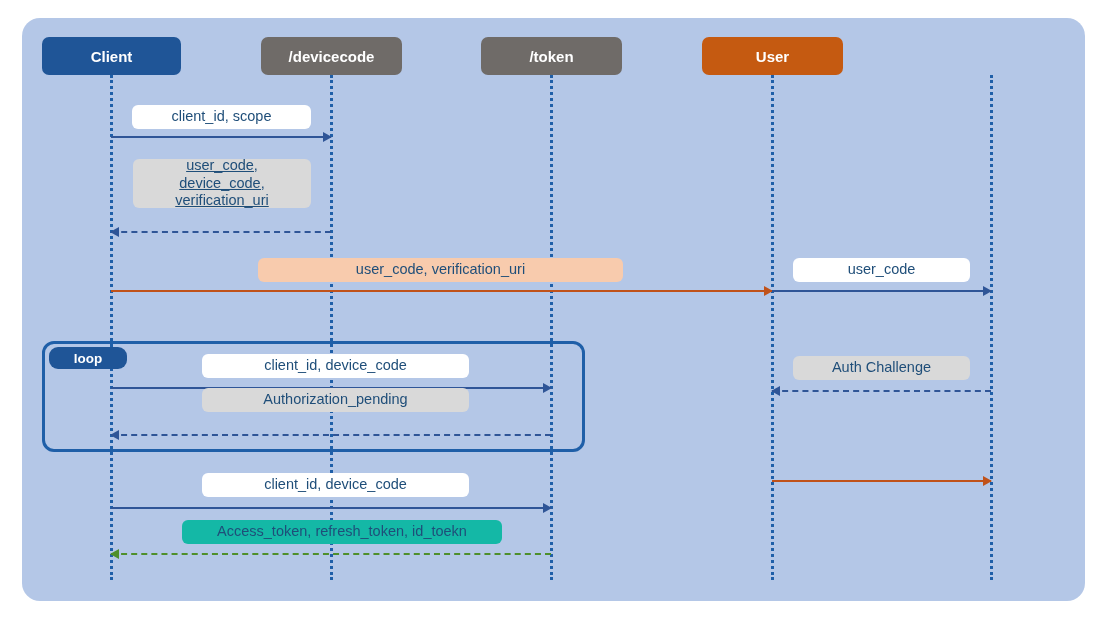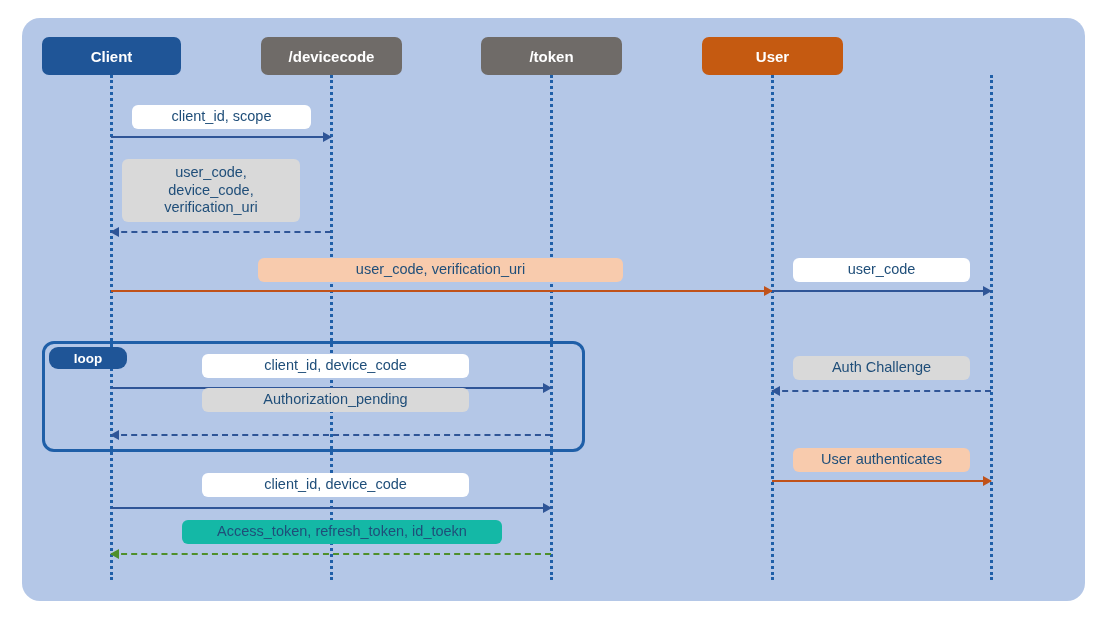--- a/index.html
+++ b/index.html
@@ -144,21 +144,21 @@
   <div class="arrow solid to-right" style="--c:#2f5597; left:111px; top:136px; width:220px;">
     <div class="shaft"></div>
     <div class="head"></div>
   </div>
   <div class="msg" style="left:132px; top:105px; width:179px; height:24px; background:#ffffff;">client_id, scope</div>
 
   <div class="arrow dashed to-left" style="--c:#2f5597; left:111px; top:231px; width:220px;">
     <div class="shaft"></div>
     <div class="head"></div>
   </div>
-  <div class="msg" style="left:122px; top:159px; width:178px; height:63px; background:#d9d9d9; flex-direction:column;">user_code,
+  <div class="msg" style="left:133px; top:159px; width:178px; height:49px; background:#d9d9d9; flex-direction:column;text-decoration:underline;">user_code,
 device_code,
 verification_uri</div>
 
   <div class="arrow solid to-right" style="--c:#c0521a; left:111px; top:290px; width:661px;">
     <div class="shaft"></div>
     <div class="head"></div>
   </div>
   <div class="msg" style="left:258px; top:258px; width:365px; height:24px; background:#f8cbad;">user_code, verification_uri</div>
 
   <div class="arrow solid to-right" style="--c:#2f5597; left:772px; top:290px; width:219px;">
@@ -182,21 +182,20 @@
   <div class="arrow dashed to-left" style="--c:#2f5597; left:111px; top:434px; width:440px;">
     <div class="shaft"></div>
     <div class="head"></div>
   </div>
   <div class="msg" style="left:202px; top:388px; width:267px; height:24px; background:#d9d9d9;">Authorization_pending</div>
 
   <div class="arrow solid to-right" style="--c:#c0521a; left:772px; top:480px; width:219px;">
     <div class="shaft"></div>
     <div class="head"></div>
   </div>
-  <div class="msg" style="left:793px; top:448px; width:177px; height:24px; background:#f8cbad;">User authenticates</div>
 
   <div class="arrow solid to-right" style="--c:#2f5597; left:111px; top:507px; width:440px;">
     <div class="shaft"></div>
     <div class="head"></div>
   </div>
   <div class="msg" style="left:202px; top:473px; width:267px; height:24px; background:#ffffff;">client_id, device_code</div>
 
   <div class="arrow dashed to-left" style="--c:#4e8f2a; left:111px; top:553px; width:440px;">
     <div class="shaft"></div>
     <div class="head"></div>

